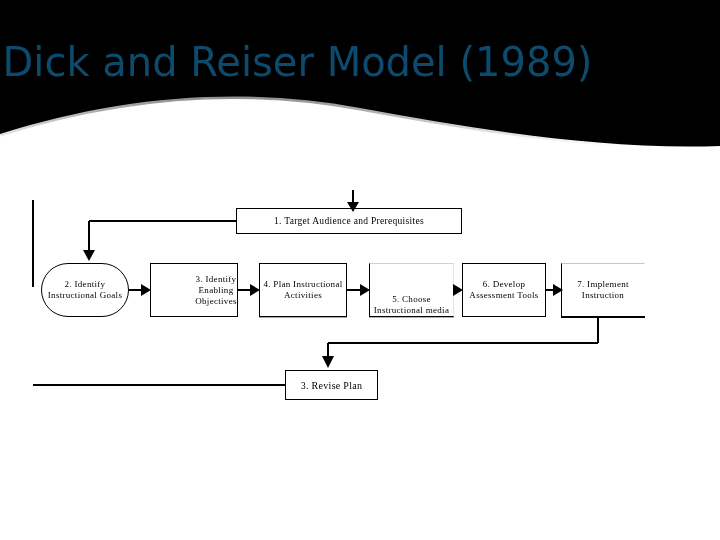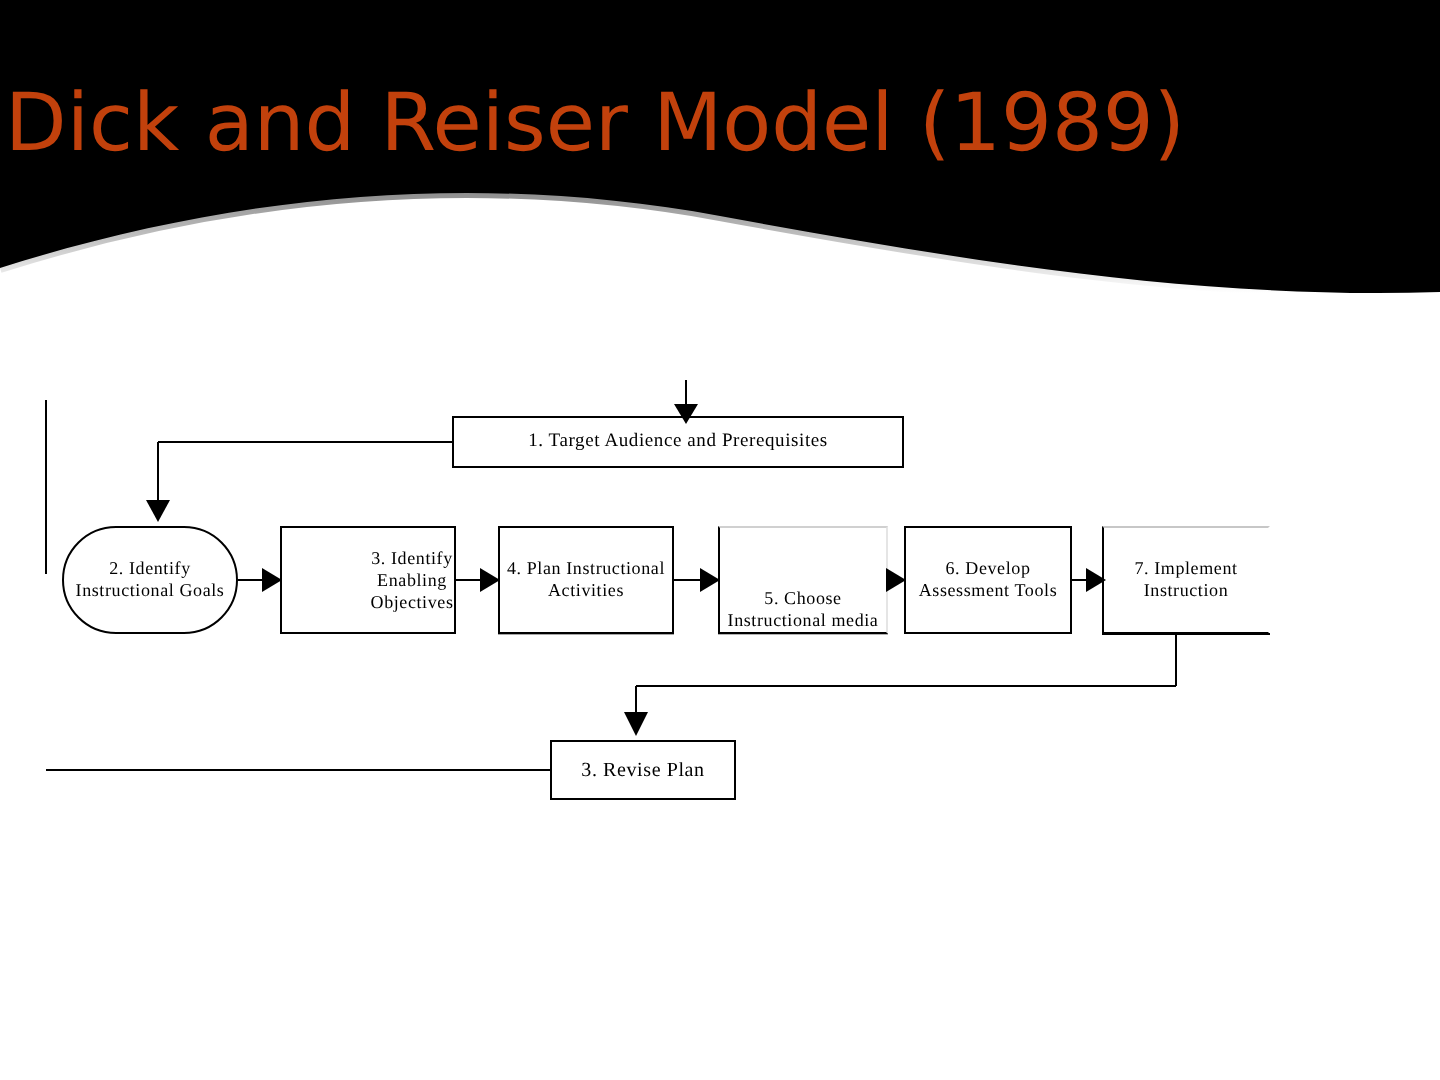--- a/index.html
+++ b/index.html
@@ -33,33 +33,33 @@
   }
   #title-banner svg {
     display: block;
   }
   #slide-title {
     position: absolute;
     left: 0;
     top: 38px;
     width: 595px;
     text-align: center;
-    color: #c2410c;
+    color: #0c4a6e;
     font-family: "DejaVu Sans", sans-serif;
     font-size: 40px;
     font-weight: 400;
     letter-spacing: 0px;
     line-height: 48px;
     white-space: nowrap;
   }
 
   
   #diagram {
     position: absolute;
-    left: 0;
+    left: 10px;
     top: 160px;
     width: 700px;
     height: 380px;
   }
   #diagram-svg {
     position: absolute;
     left: 0; top: 0;
   }
 
   .node {

